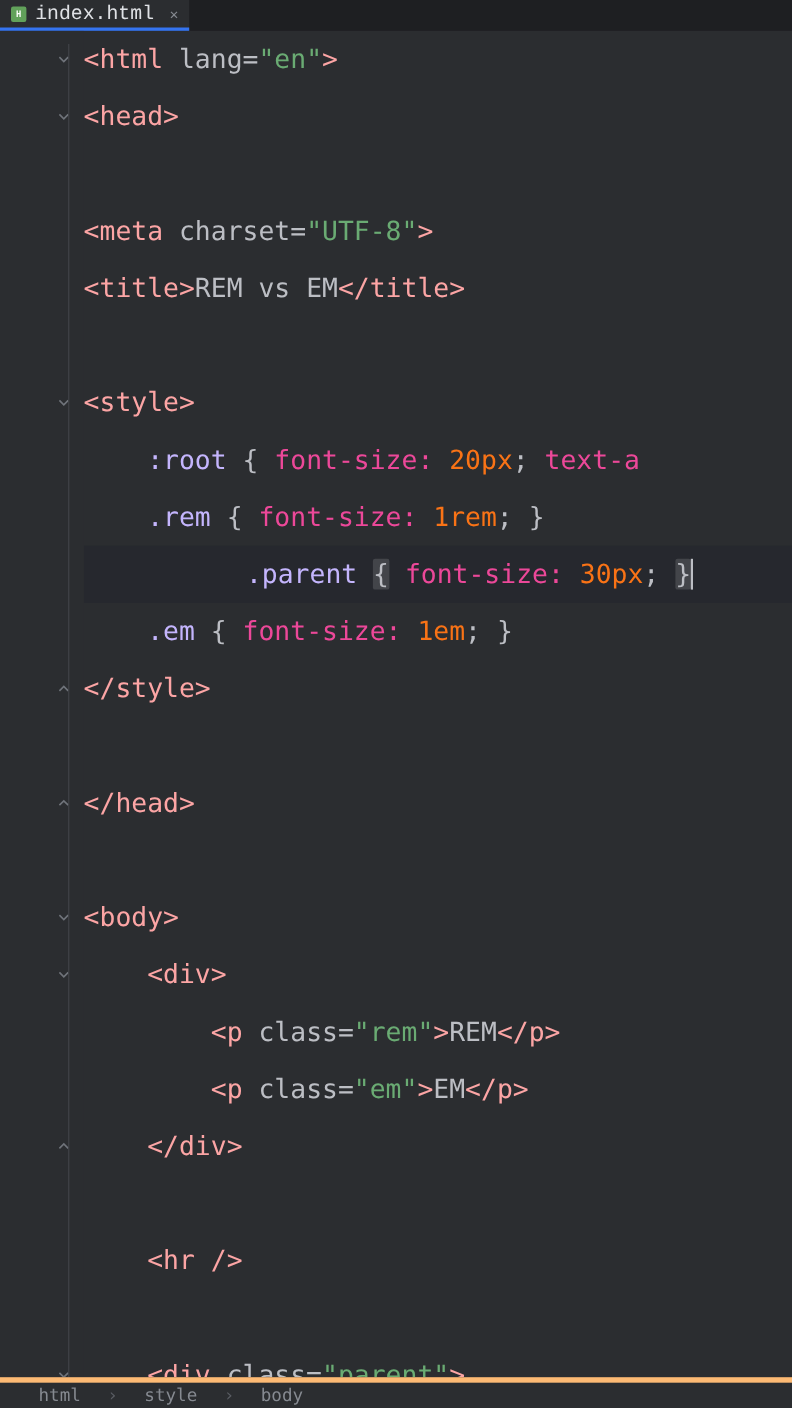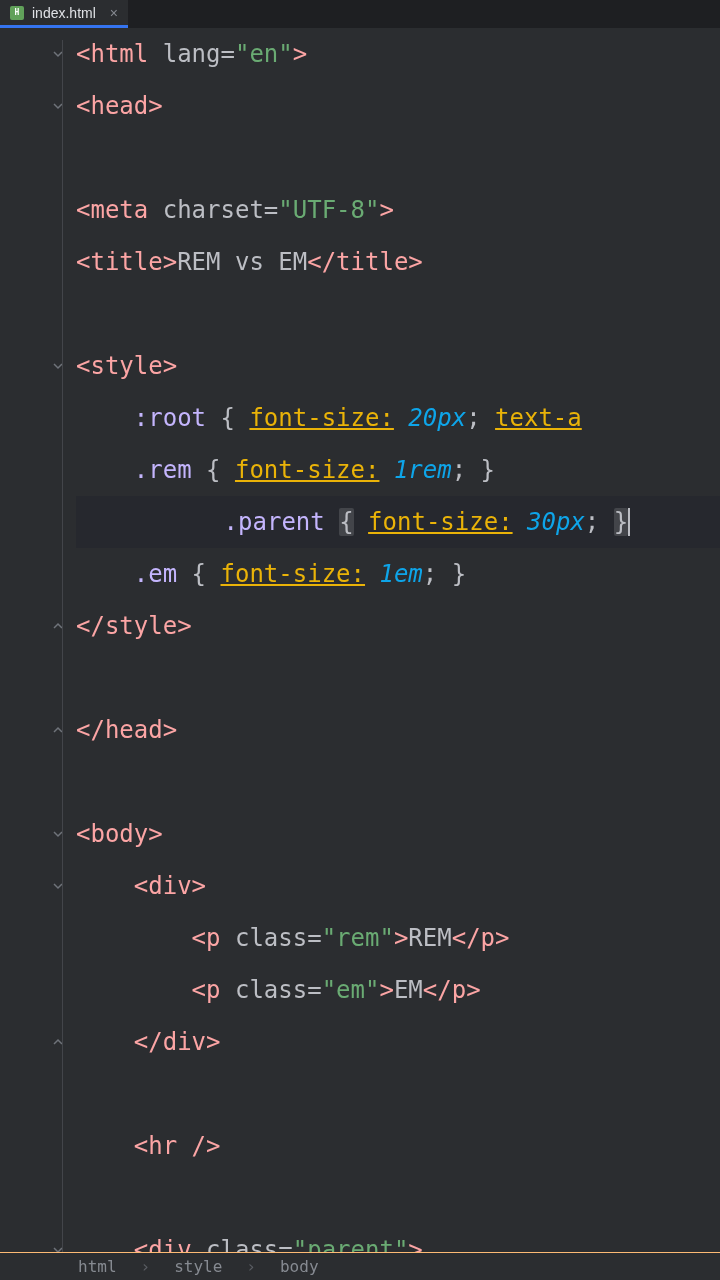--- a/index.html
+++ b/index.html
@@ -31,21 +31,21 @@
   height: 14px;
   background: linear-gradient(135deg, #61a15a 0%, #61a15a 100%);
   border-radius: 2px;
   display: flex;
   align-items: center;
   justify-content: center;
   color: #fff;
   font-size: 8px;
   font-weight: bold;
 }
-.tab-label { color: #dfe1e5; font-size: 14px; font-family: Liberation Sans, sans-serif; }
+.tab-label { color: #dfe1e5; font-size: 18px; font-family: Liberation Mono, monospace; }
 .tab-close { color: #868a91; font-size: 14px; margin-left: 6px; cursor: pointer; font-family: sans-serif; }
 .editor {
   display: flex;
   font-size: 24px;
   line-height: 52px;
   height: calc(1280px - 28px - 28px);
   overflow: hidden;
 }
 .gutter {
   width: 76px;
@@ -76,34 +76,34 @@
   white-space: pre;
   color: #bcbec4;
   overflow: hidden;
 }
 .line { height: 52px; }
 .line.highlighted { background: #26282e; text-align: center; }
 .tag { color: #fca5a5; }
 .attr-name { color: #bcbec4; }
 .attr-val { color: #6aab73; }
 .sel { color: #c4b5fd; }
-.prop { color: #eab308; text-decoration: underline; }
-.num { color: #0ea5e9; font-style: italic; }
+.prop { color: #ec4899; }
+.num { color: #f97316; }
 .punc { color: #bcbec4; }
 .brace-hl { background: #43454a; border-radius: 2px; }
 .cursor { border-right: 2px solid #bcbec4; }
 .breadcrumb {
   position: absolute;
   bottom: 0; left: 0; right: 0;
   height: 28px;
   background: #2b2d30;
-  border-top: 1px solid #fdba74;
+  border-top: 5px solid #fdba74;
   display: flex;
   align-items: center;
-  padding-left: 78px;
+  padding-left: 35px;
   gap: 24px;
   color: #868a91;
   font-size: 16px;
 }
 .crumb-sep {
   color: #5a5d63;
 }
 </style>
 </head>
 <body>

